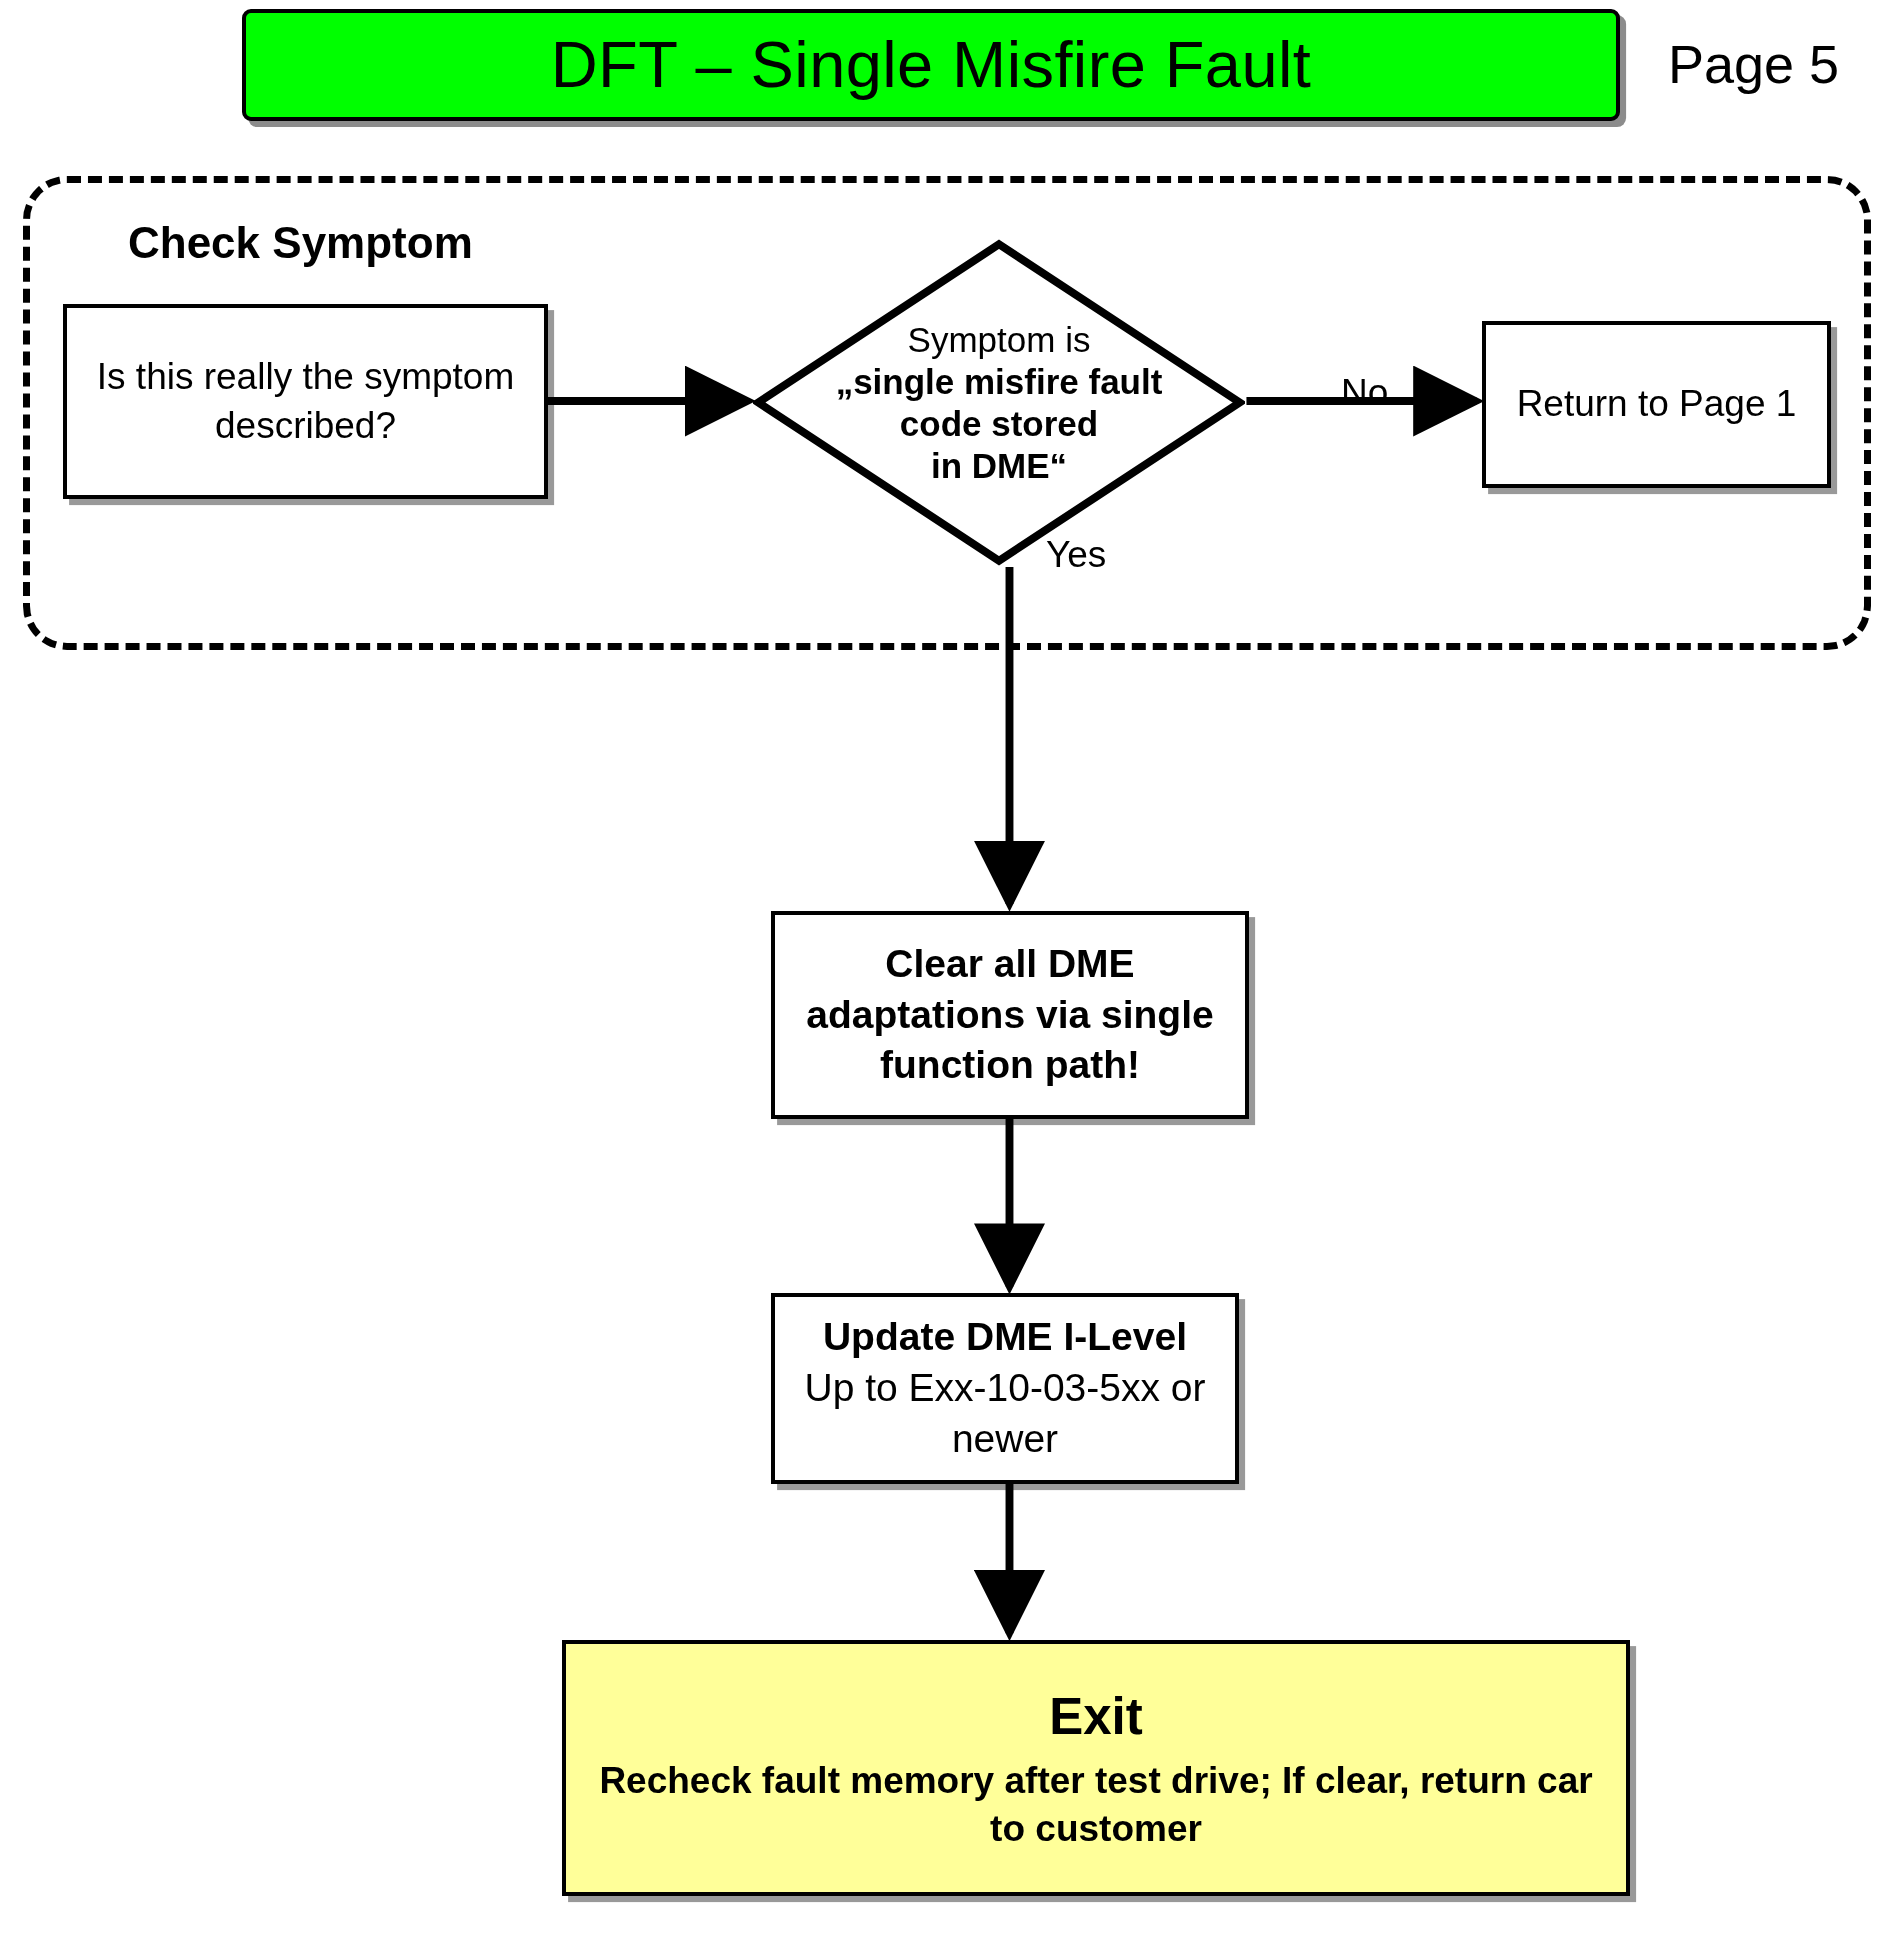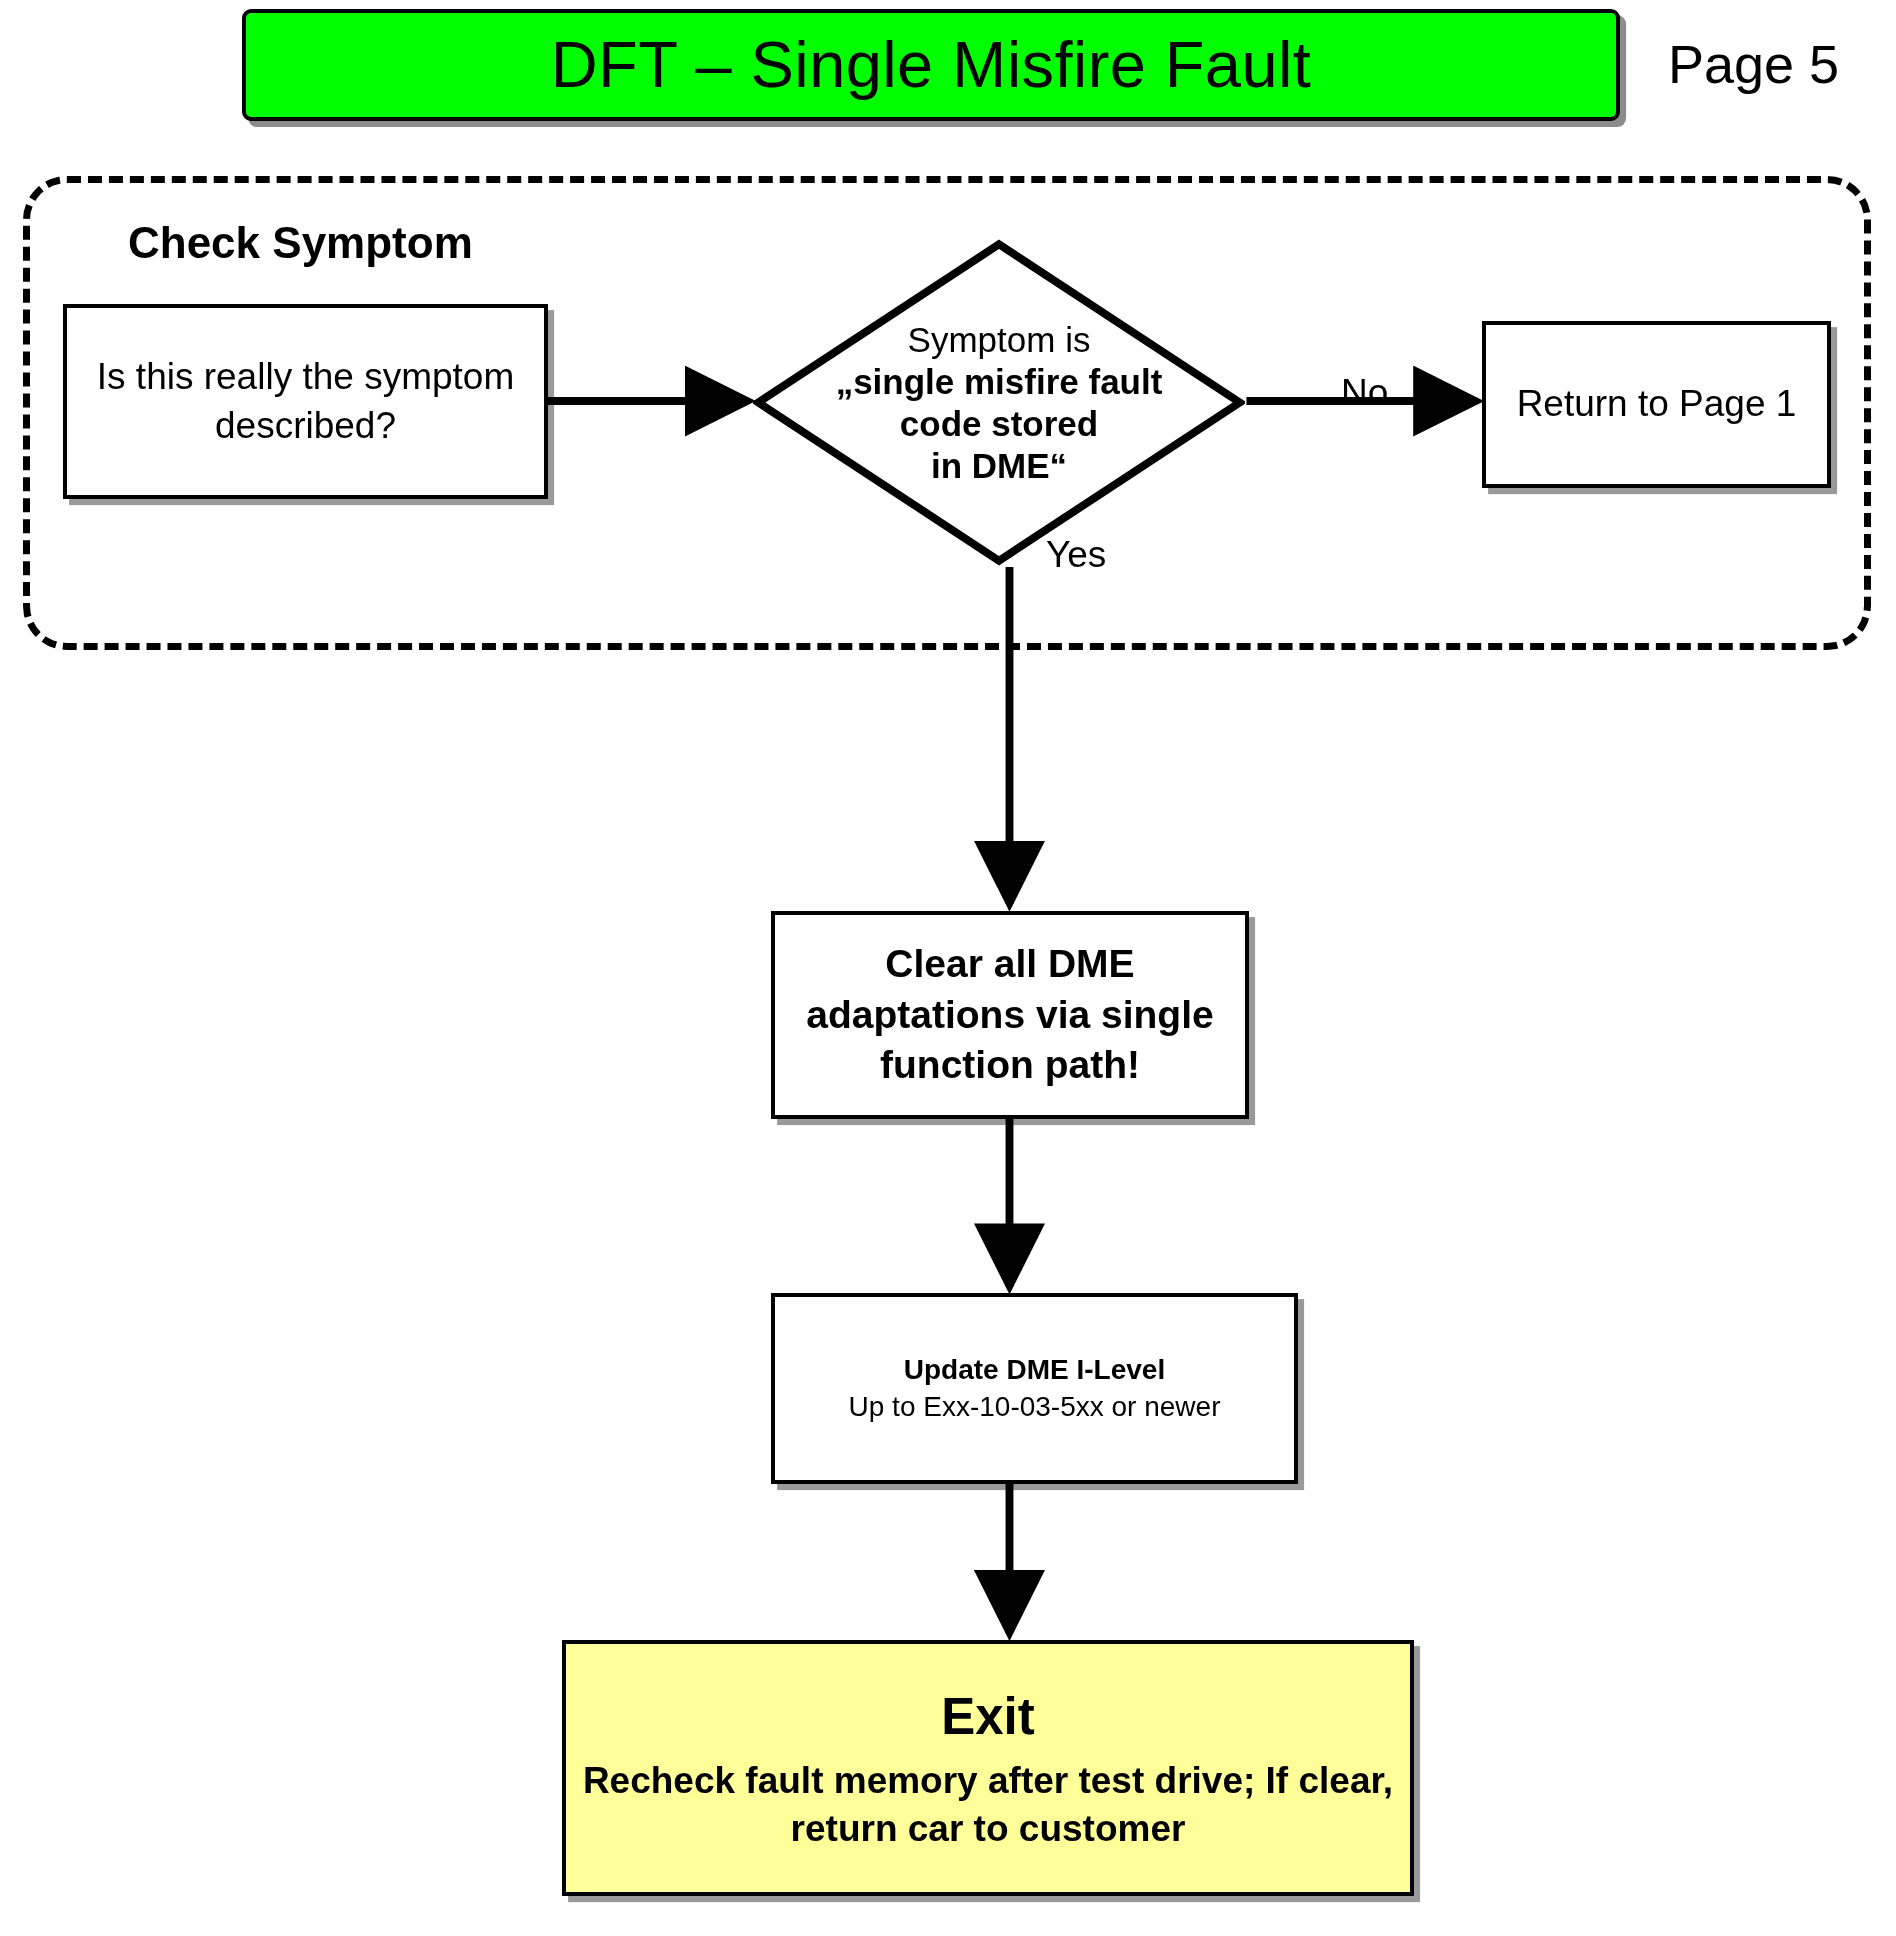--- a/index.html
+++ b/index.html
@@ -115,31 +115,31 @@
     top: 911px;
     width: 478px;
     height: 208px;
     font-size: 39px;
     font-weight: bold;
   }
 
   .box-update-ilevel {
     left: 771px;
     top: 1293px;
-    width: 527px;
+    width: 468px;
     height: 191px;
-    font-size: 28px;
+    font-size: 39px;
   }
   .box-update-ilevel .l1 { font-weight: bold; }
   .box-update-ilevel .l2 { font-weight: 400; }
 
   .box-exit {
     left: 562px;
     top: 1640px;
-    width: 852px;
+    width: 1068px;
     height: 256px;
     background: #FFFF99;
     font-size: 37px;
     font-weight: bold;
   }
   .box-exit .exit-title {
     font-size: 51px;
     font-weight: bold;
     display: block;
     margin-bottom: 7px;

